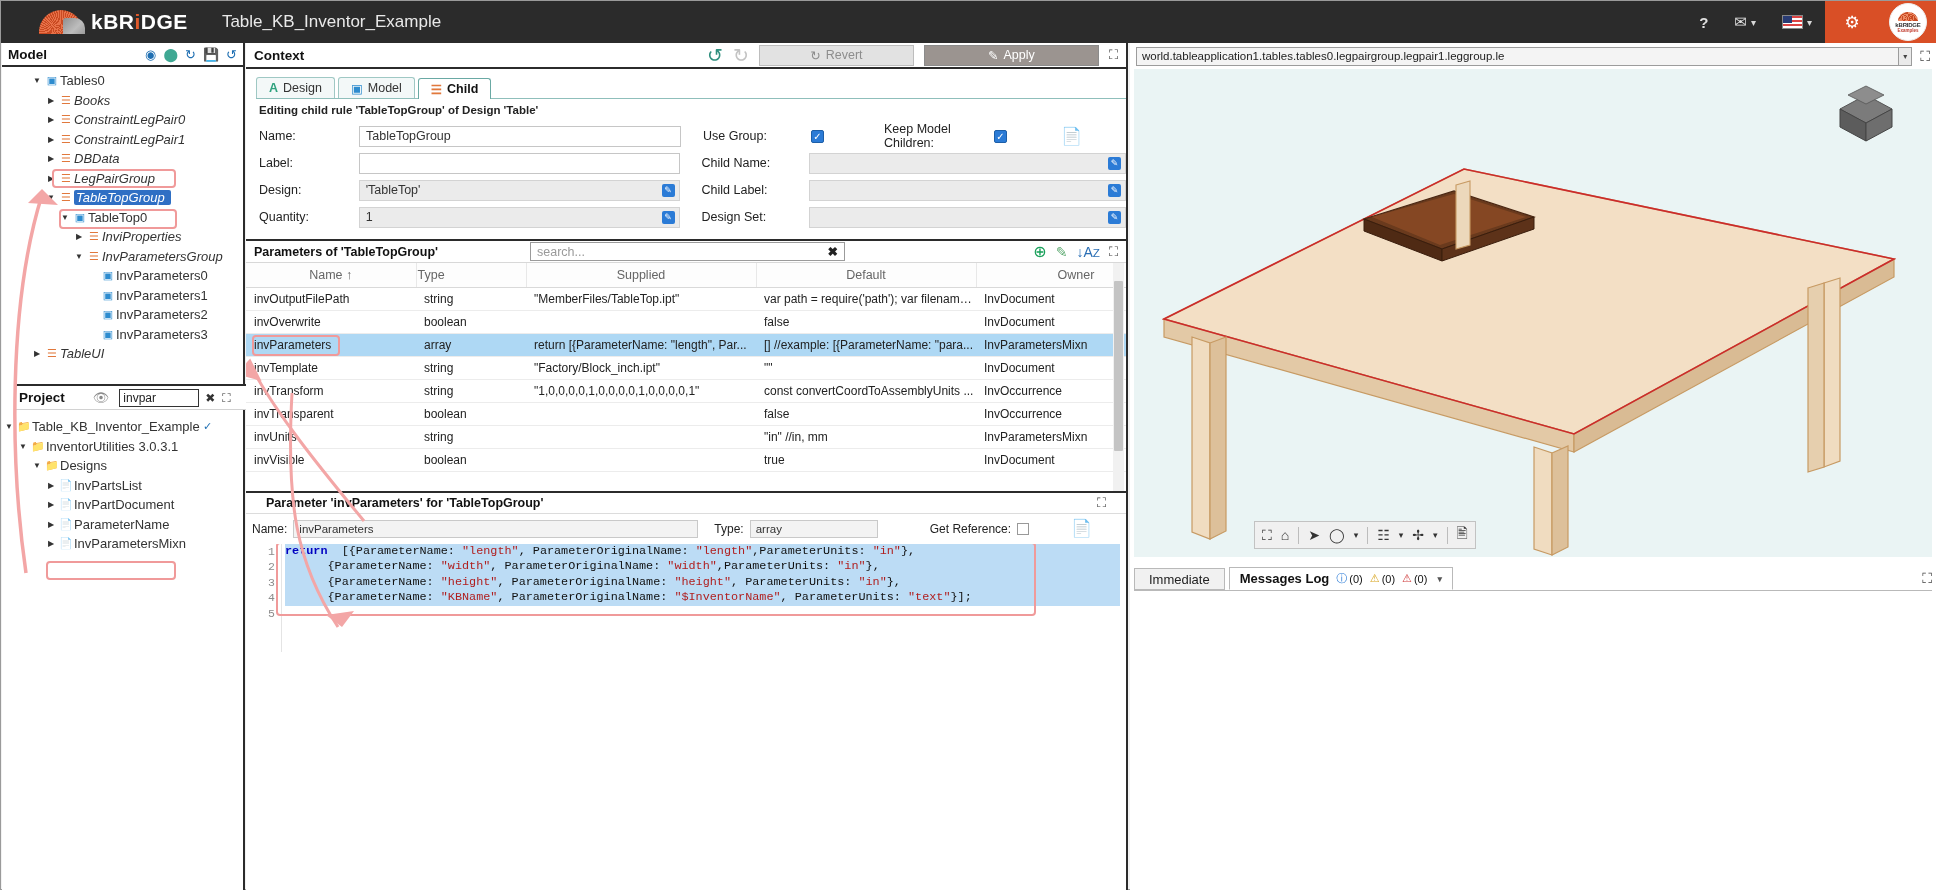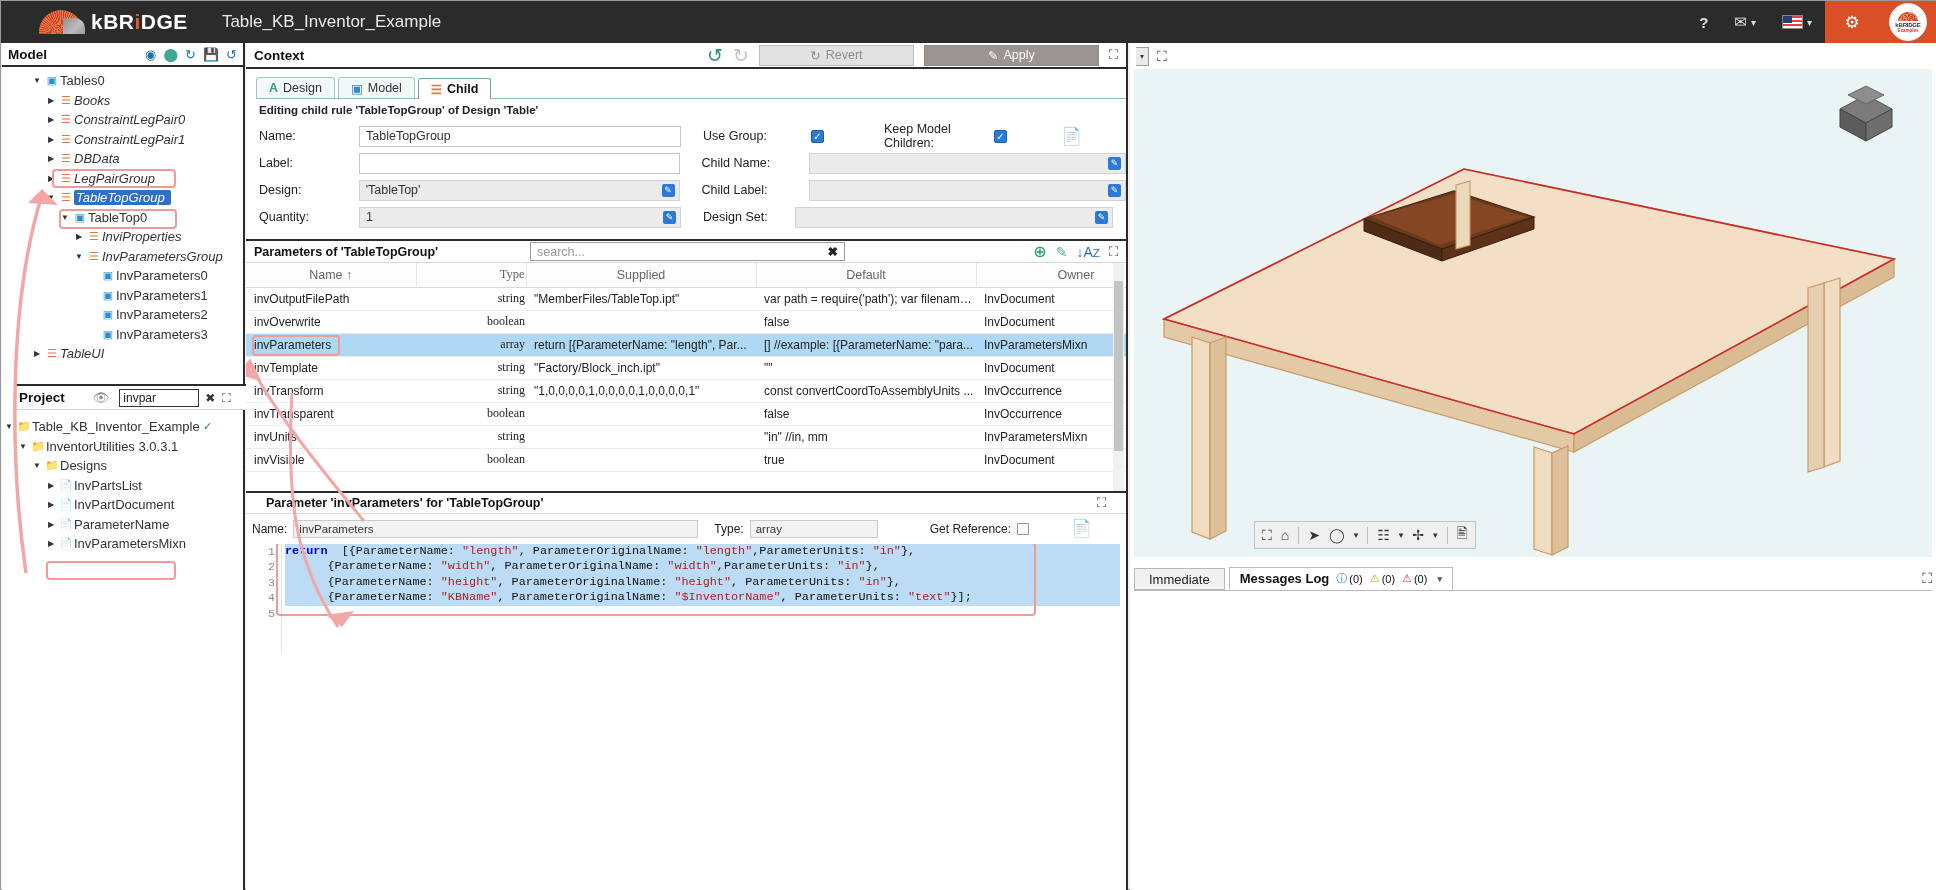--- a/index.html
+++ b/index.html
@@ -215,21 +215,21 @@
     height: 24px; background: #fdfdfd; border-bottom: 1px solid #d9d9d9;
     border-right: 1px solid #e8e8e8;
   }
   table.ptab td {
     font-size: 12px; color: #222; height: 23px;
     border-bottom: 1px solid #ececec; padding-left: 8px;
     overflow: hidden; white-space: nowrap; text-overflow: ellipsis;
   }
   tr.row-sel td { background: #aed8f4; }
   .col-name { width: 170px; }
-  .col-type { width: 110px; text-align: right; font-family: Liberation Serif, serif; }
+  .col-type { width: 110px; text-align: left; }
   .col-supp { width: 230px; }
   .col-def  { width: 220px; }
   .col-own  { width: 200px; }
   .tab-scroll {
     position: absolute; right: 2px; top: 0; width: 11px; height: 100%;
     background: #f1f1f1;
   }
   .tab-thumb {
     position: absolute; left: 1px; top: 18px; width: 9px; height: 170px;
     background: #c4c4c4; border-radius: 1px;
@@ -588,21 +588,21 @@
             <span class="pencil">✎</span>
           </div>
       </div>
 
       <div class="frow">
         <div class="flbl">Quantity:</div>
         <div class="fin w-left gray">
             <span>1</span>
             <span class="pencil">✎</span>
           </div>
-        <div class="flbl" style="width:114px;padding-left:22px;">Design Set:</div>
+        <div class="flbl" style="width:130px;padding-left:22px;">Design Set:</div>
         <div class="fin gray" style="width:318px;">
             <span></span>
             <span class="pencil">✎</span>
           </div>
       </div>
     </div>
 
     <div class="sec-bar" style="margin-top:11px;">
       <div class="sec-title">Parameters of 'TableTopGroup'</div>
       <div class="search-box">
@@ -736,20 +736,21 @@
       <path d="M 118 478 C 70 420, 30 370, 4 322" stroke="#f3a6a6" stroke-width="3" fill="none"></path>
       <polygon points="2,316 18,336 -8,334" fill="#f3a6a6" transform="rotate(12 6 326)"></polygon>
       <path d="M 92 584 C 50 520, 40 460, 46 350" stroke="#f3a6a6" stroke-width="3" fill="none"></path>
       <polygon points="96,584 108,568 80,572" fill="#f3a6a6"></polygon>
     </svg>
   </div>
 
   <div class="right-col">
 
     <div class="vp-head">
+      <div class="crumb-box">world.tableapplication1.tables.tables0.legpairgroup.legpair1.leggroup.le</div>
       <div class="crumb-drop">▾</div>
       <span class="vp-expand">⛶</span>
     </div>
 
     <div class="viewport">
       
       <svg width="798" height="488" viewBox="0 0 798 488">
 
         <polygon points="30,250 330,100 760,190 440,365" fill="#f3dfc5" stroke="#c79a63" stroke-width="1.5"></polygon>
         <polygon points="30,250 30,268 440,383 440,365" fill="#e3c9a6" stroke="#c79a63" stroke-width="1.2"></polygon>

